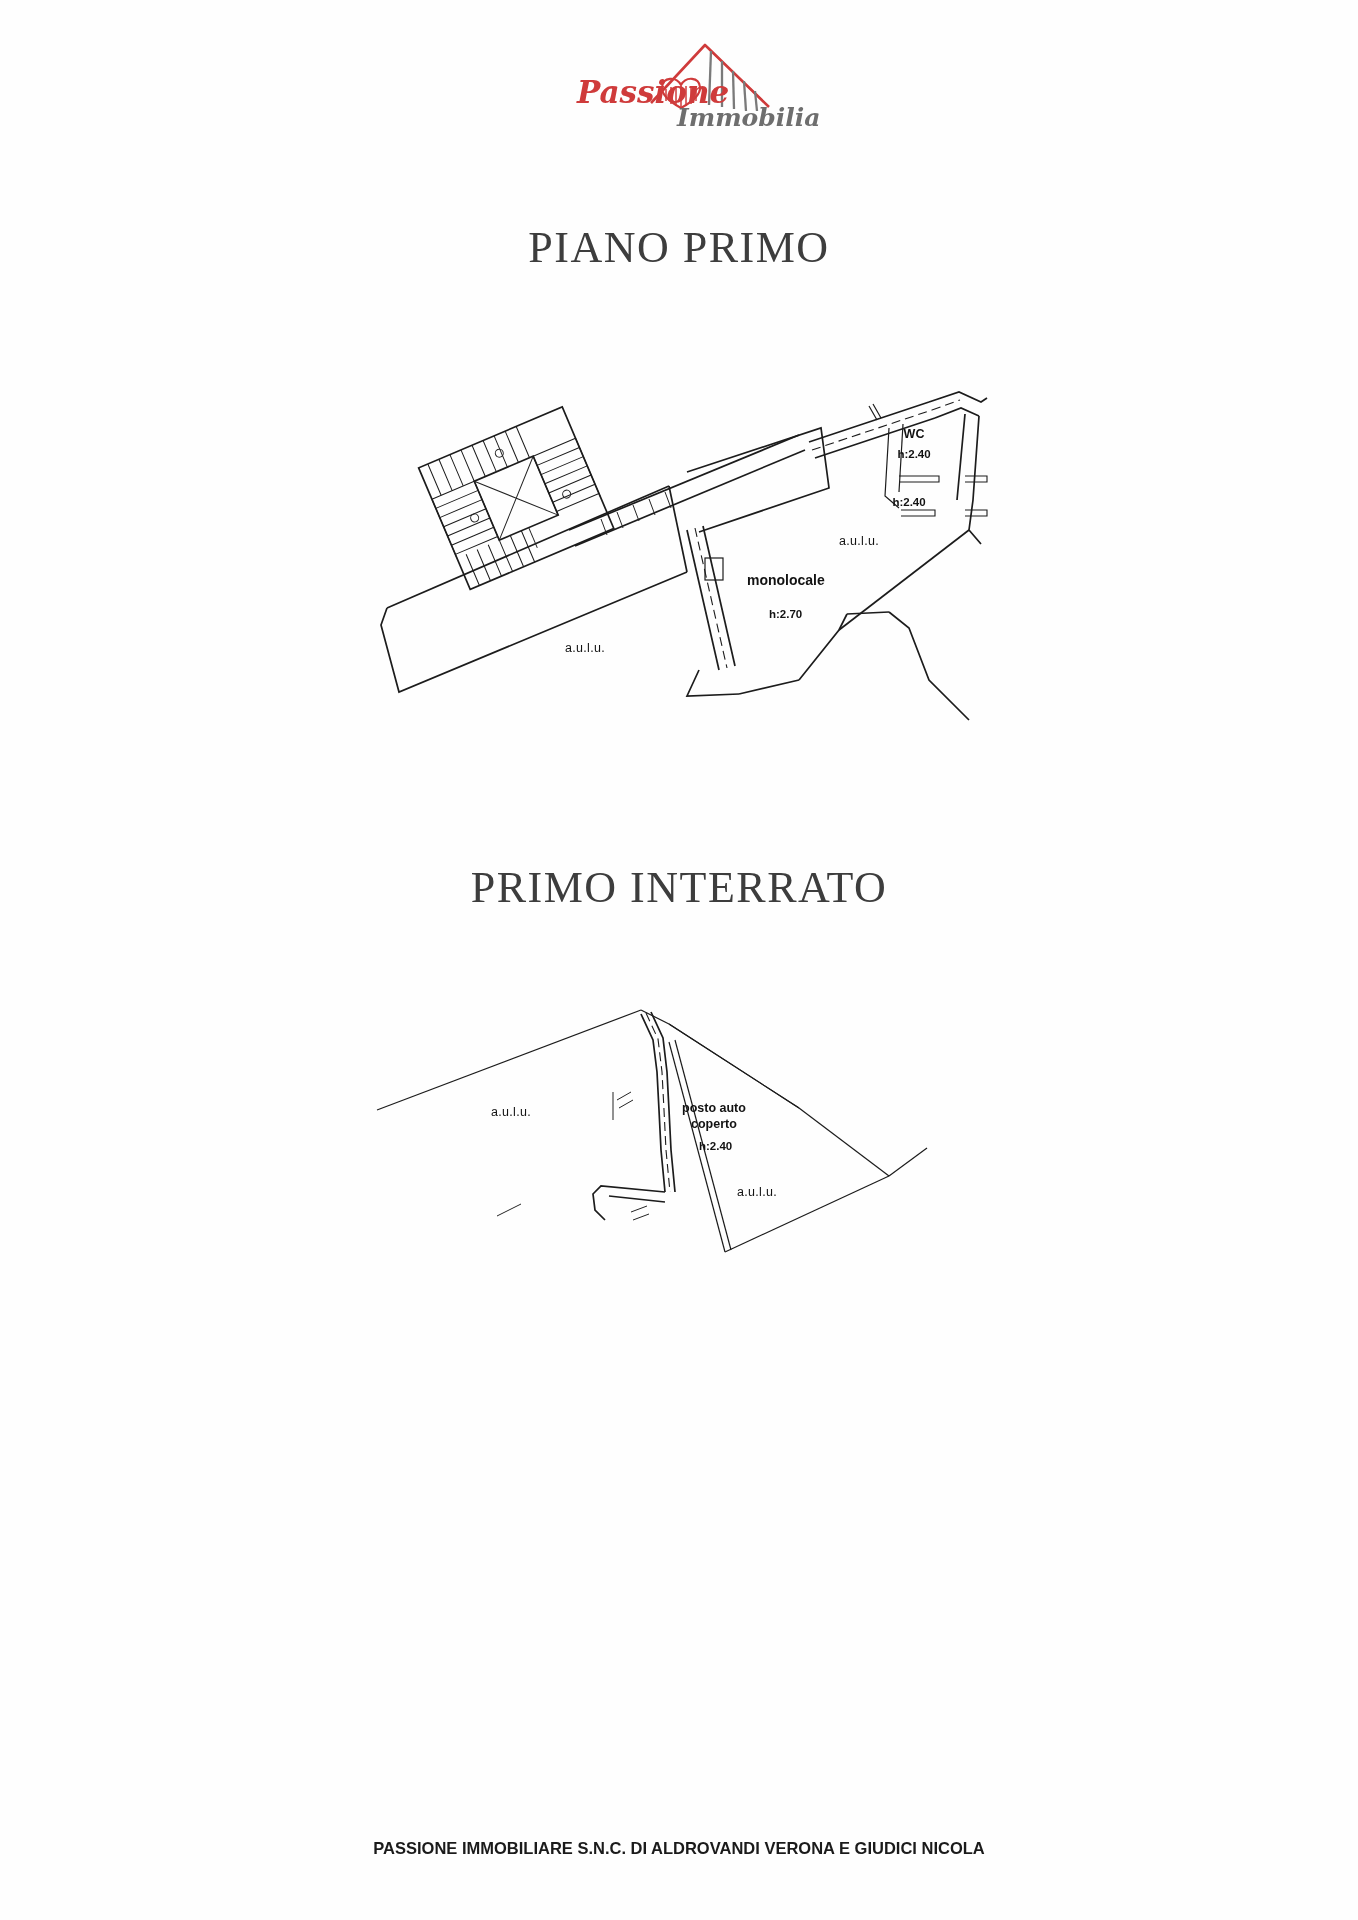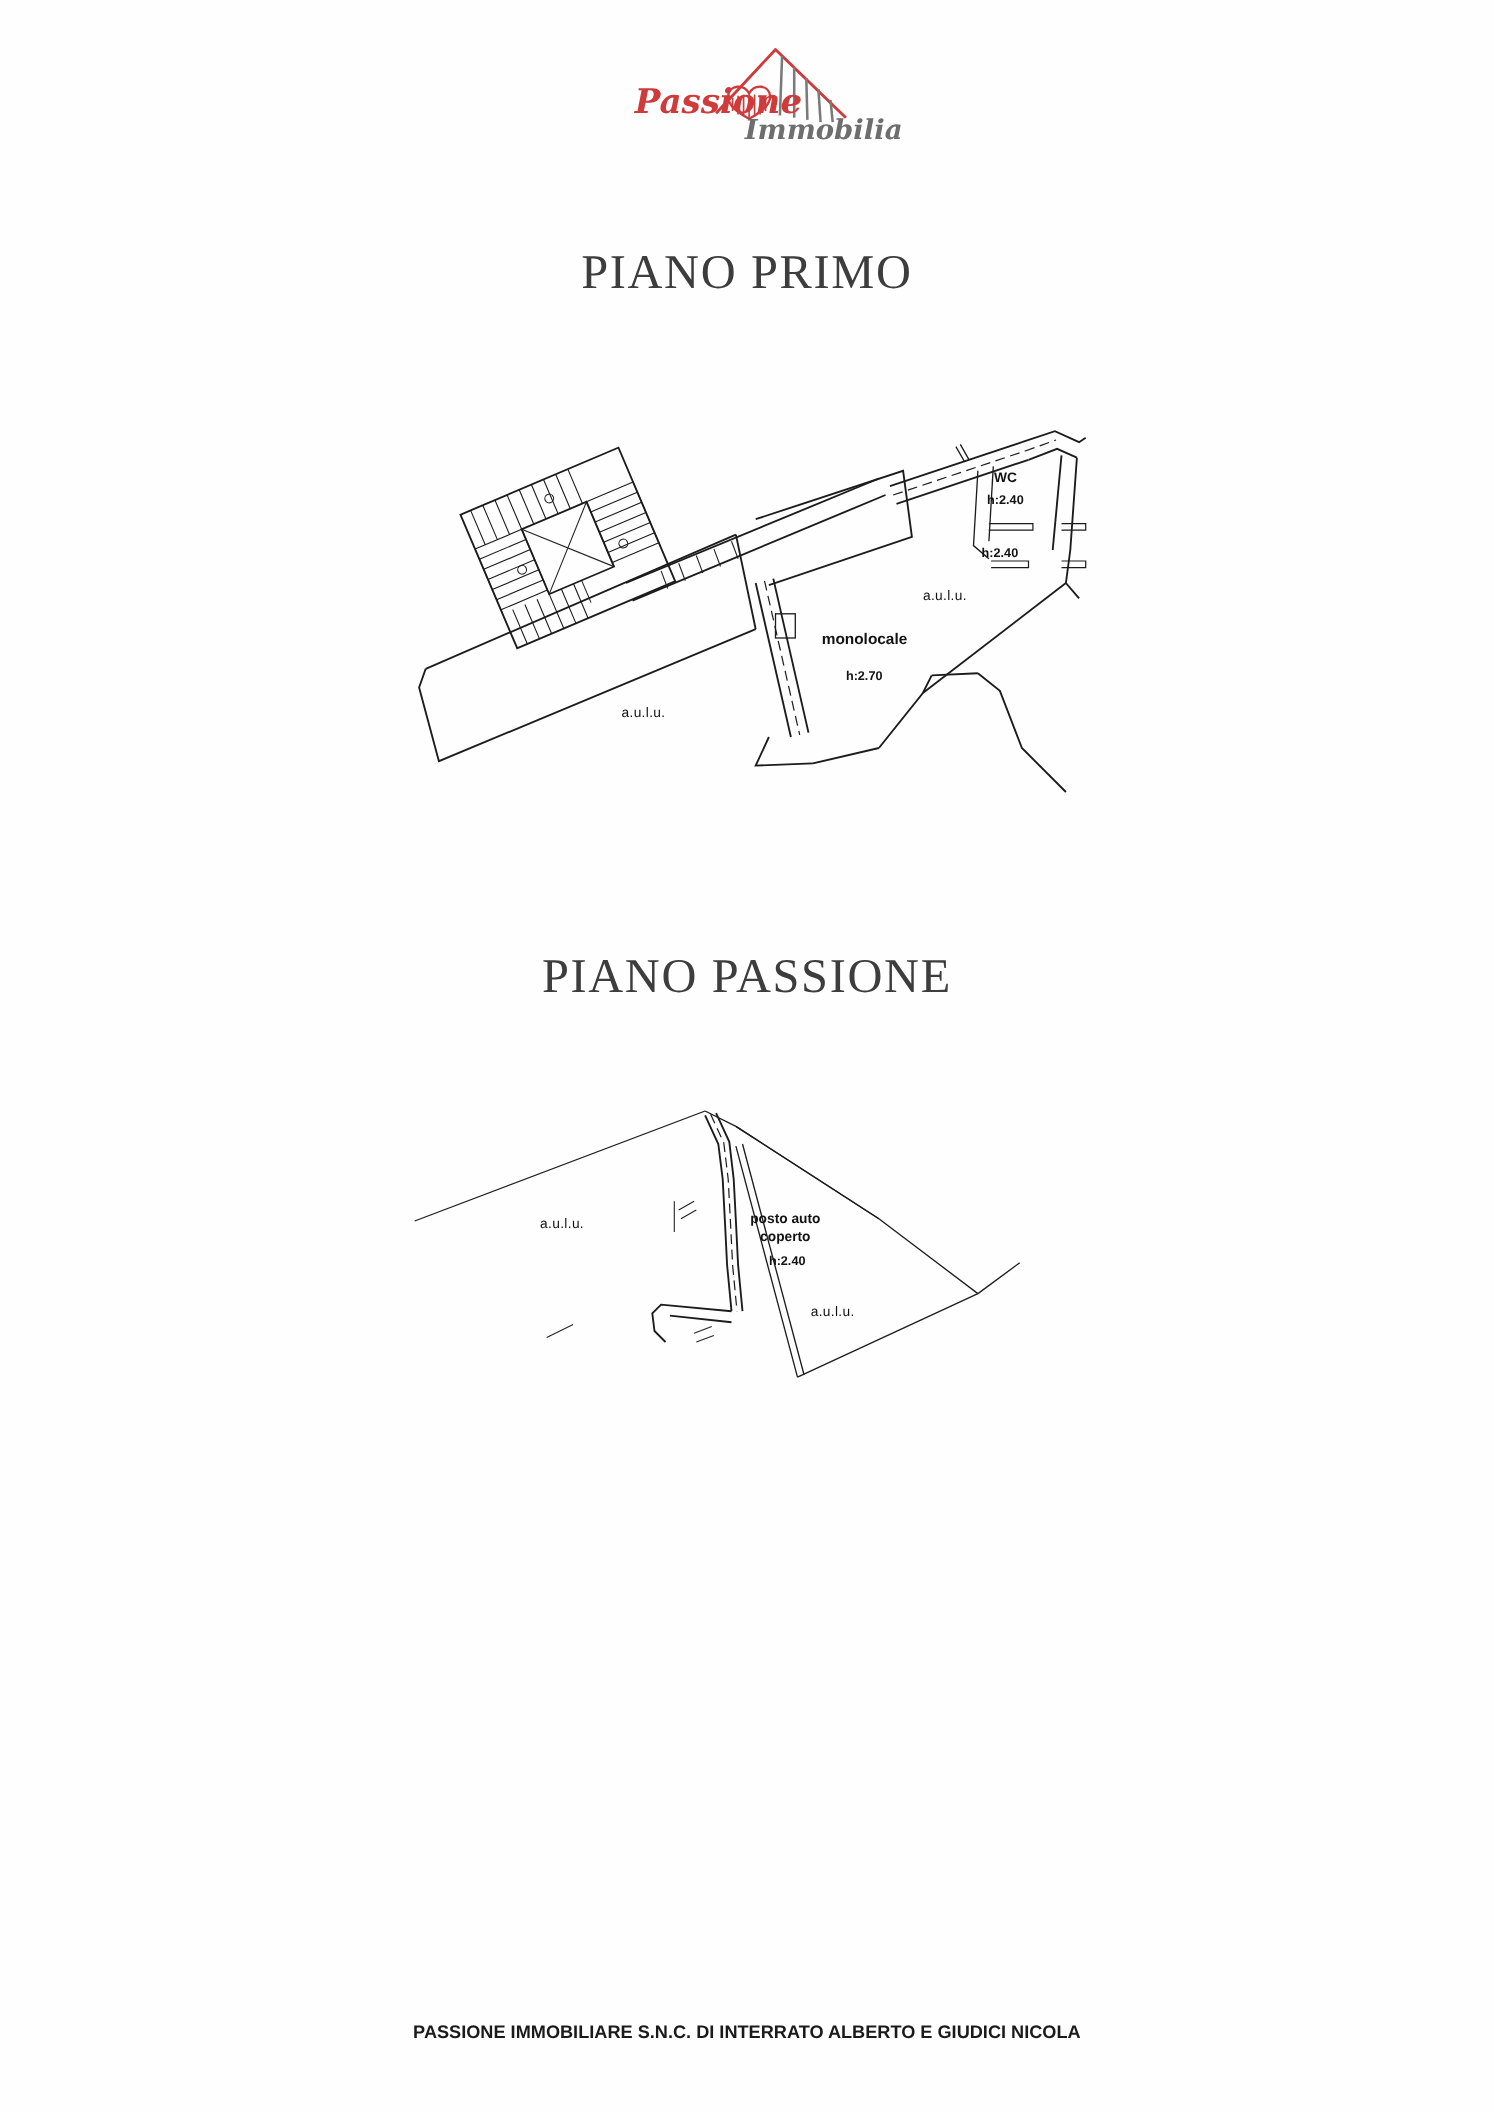--- a/index.html
+++ b/index.html
@@ -246,21 +246,21 @@
         <text class="lbl lbl-h" x="545" y="78" text-anchor="middle">h:2.40</text>
         <text class="lbl lbl-h" x="540" y="126" text-anchor="middle">h:2.40</text>
         <text class="lbl lbl-aulu" x="470" y="165" text-anchor="start">a.u.l.u.</text>
         <text class="lbl lbl-room-lg" x="378" y="205" text-anchor="start">monolocale</text>
         <text class="lbl lbl-h" x="400" y="238" text-anchor="start">h:2.70</text>
         <text class="lbl lbl-aulu" x="196" y="272" text-anchor="start">a.u.l.u.</text>
       </g>
     </svg>
   </div>
 
-  <div class="plan-title" id="title-interrato">PIANO PASSIONE</div>
+  <div class="plan-title" id="title-interrato">PRIMO INTERRATO</div>
 
   <div class="plan-area" id="plan-basement">
     <svg class="plan-svg" width="620" height="290" viewBox="0 0 620 290">
 
       <g>
         <path class="wall-thin" d="M8 130 L272 30"></path>
         <path class="wall-thin" d="M272 30 L300 44"></path>
         <path class="wall-thin" d="M300 44 L430 128"></path>
         <path class="wall-thin" d="M430 128 L520 196"></path>
         <path class="wall-thin" d="M520 196 L558 168"></path>
@@ -293,16 +293,16 @@
         <text class="lbl lbl-aulu" x="122" y="136" text-anchor="start">a.u.l.u.</text>
         <text class="lbl lbl-room" x="313" y="132" text-anchor="start">posto auto</text>
         <text class="lbl lbl-room" x="322" y="148" text-anchor="start">coperto</text>
         <text class="lbl lbl-h" x="330" y="170" text-anchor="start">h:2.40</text>
         <text class="lbl lbl-aulu" x="368" y="216" text-anchor="start">a.u.l.u.</text>
       </g>
     </svg>
   </div>
 
   <div class="footer">
-    <div>PASSIONE IMMOBILIARE S.N.C. DI INTERRATO ALBERTO E GIUDICI NICOLA</div>
+    <div>PASSIONE IMMOBILIARE S.N.C. DI ALDROVANDI VERONA E GIUDICI NICOLA</div>
   </div>
 
 </div>
 
 </body></html>

